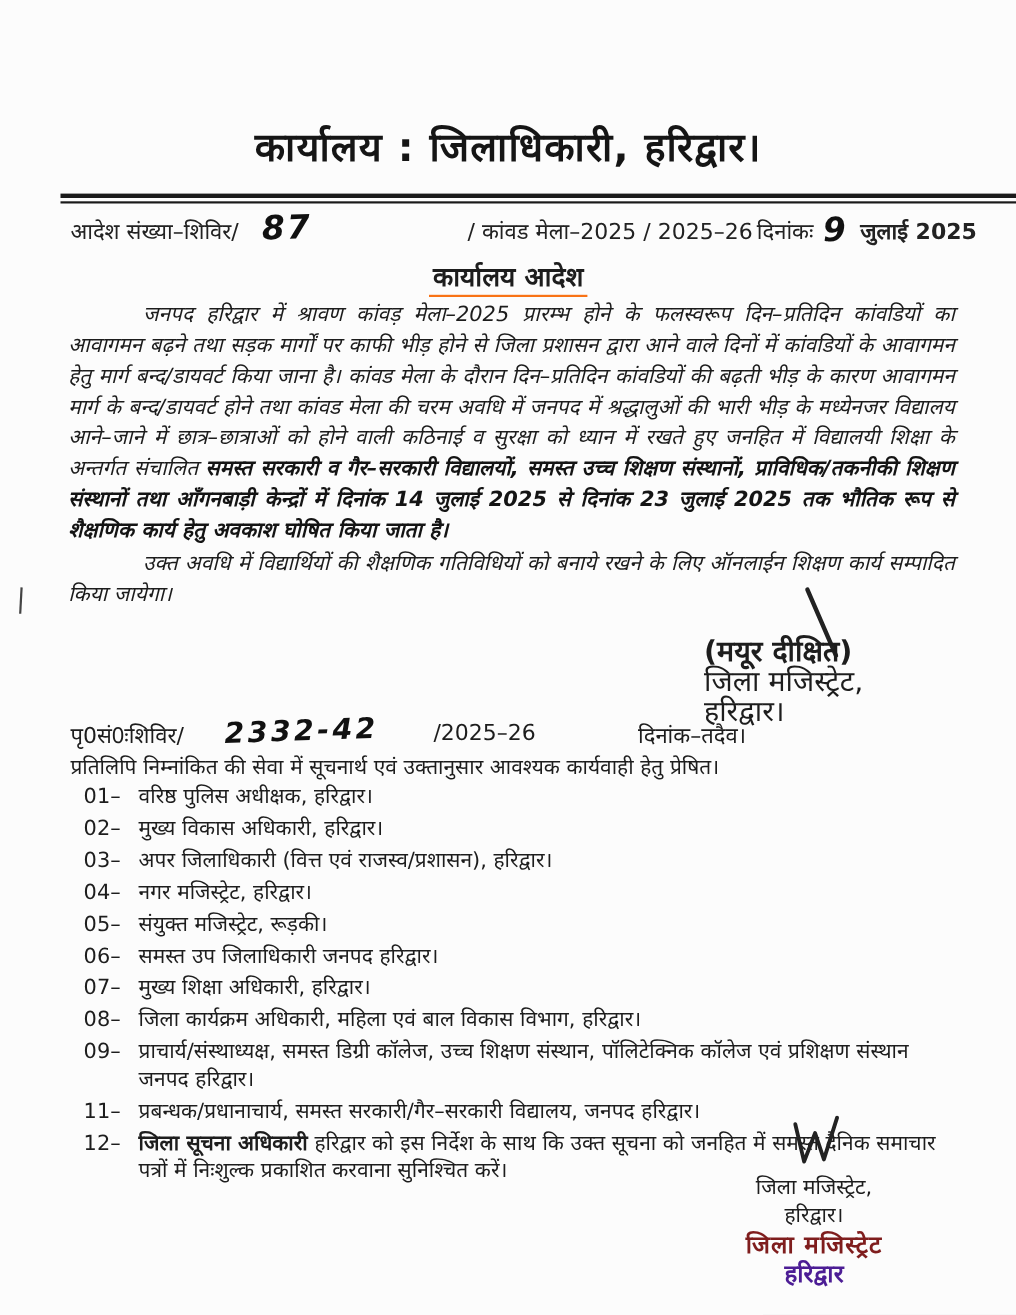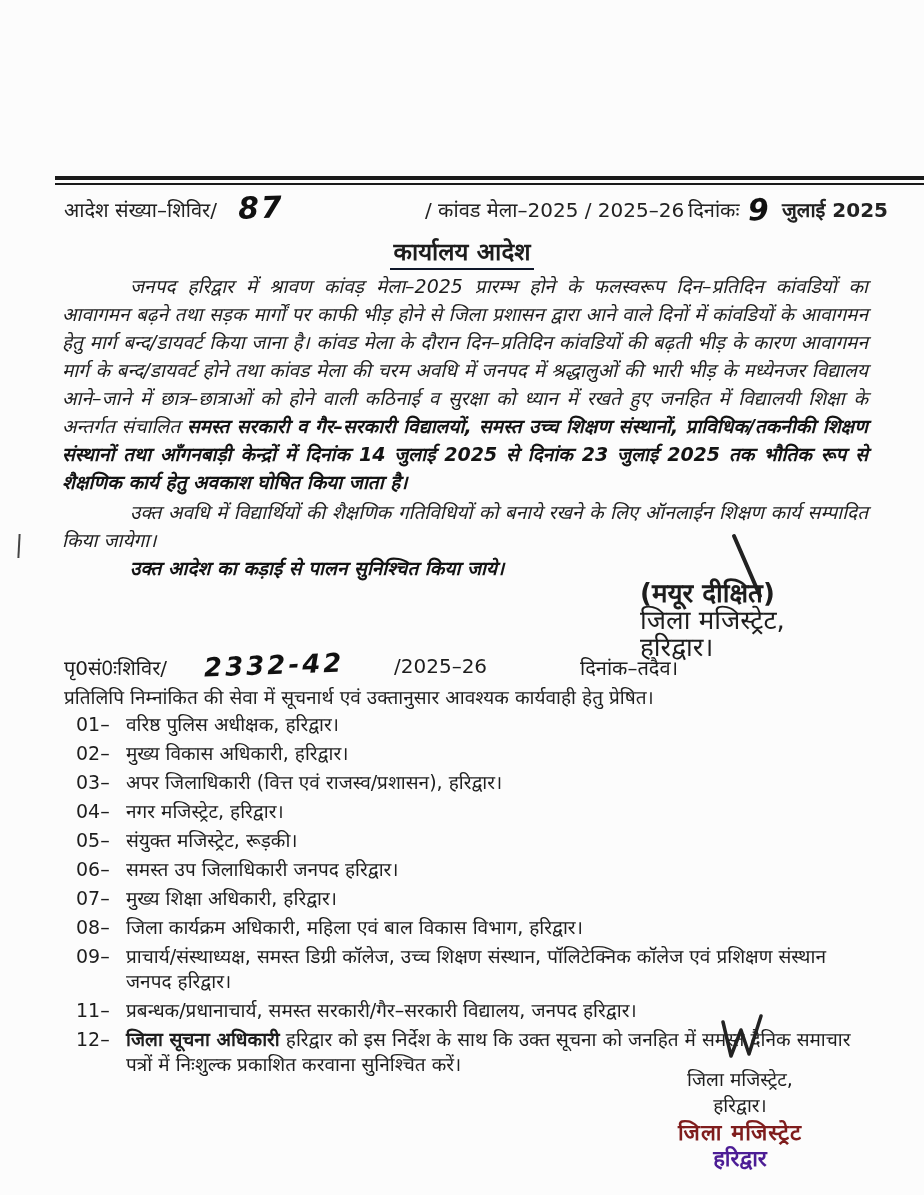--- a/index.html
+++ b/index.html
@@ -50,21 +50,21 @@
   }
   .hw-order{position:absolute;left:238px;top:-2px;font-size:30px;}
   .hw-day{position:absolute;left:748px;top:0px;font-size:30px;}
   .hw-ref{font-size:26px;letter-spacing:3px;position:relative;top:-3px;}
   .order-title{
     position:absolute;top:234px;left:0;width:100%;
     text-align:center;
   }
   .order-title span{
     font-size:24px;font-weight:bold;
-    border-bottom:2px solid #0f172a;
+    border-bottom:2px solid #f97316;
     padding:0 4px 2px 4px;
   }
   .body-text{
     position:absolute;top:272px;left:62px;width:806px;
     font-size:19px;line-height:28px;
     text-align:justify;
     color:#1c1c1c;
   }
   .para{margin:0 0 0 0;text-indent:68px;font-style:italic;}
   .para.p2{margin-top:2px;}
@@ -106,40 +106,40 @@
   }
   .bottom-sign svg{display:block;margin:0 auto 2px auto;}
   .stamp1{font-weight:bold;font-size:22px;letter-spacing:1px;color:#7f1d1d;margin-top:2px;}
   .stamp2{font-weight:bold;font-size:22px;color:#4c1d95;}
 </style>
 </head>
 <body>
 
 <div class="page">
 
+  <div class="office-title">कार्यालय : जिलाधिकारी, हरिद्वार।</div>
 
   <div class="double-rule"></div>
 
   <div class="order-line">
     <span class="lbl">आदेश संख्या–शिविर/</span>
     <span class="hw hw-order">87</span>
     <span class="mid">/ कांवड मेला–2025 / 2025–26</span>
     <span class="datelbl">दिनांकः</span>
     <span class="hw hw-day">9</span>
     <span class="daterest">जुलाई 2025</span>
   </div>
 
   <div class="order-title">
     <span>कार्यालय आदेश</span>
   </div>
 
   <div class="body-text">
     <p class="para"><span>जनपद हरिद्वार में श्रावण कांवड़ मेला–2025 प्रारम्भ होने के फलस्वरूप दिन–प्रतिदिन कांवडियों का आवागमन बढ़ने तथा सड़क मार्गों पर काफी भीड़ होने से जिला प्रशासन द्वारा आने वाले दिनों में कांवडियों के आवागमन हेतु मार्ग बन्द/डायवर्ट किया जाना है। कांवड मेला के दौरान दिन–प्रतिदिन कांवडियों की बढ़ती भीड़ के कारण आवागमन मार्ग के बन्द/डायवर्ट होने तथा कांवड मेला की चरम अवधि में जनपद में श्रद्धालुओं की भारी भीड़ के मध्येनजर विद्यालय आने–जाने में छात्र–छात्राओं को होने वाली कठिनाई व सुरक्षा को ध्यान में रखते हुए जनहित में विद्यालयी शिक्षा के अन्तर्गत संचालित </span><span class="bold">समस्त सरकारी व गैर–सरकारी विद्यालयों, समस्त उच्च शिक्षण संस्थानों, प्राविधिक/तकनीकी शिक्षण संस्थानों तथा आँगनबाड़ी केन्द्रों में दिनांक 14 जुलाई 2025 से दिनांक 23 जुलाई 2025 तक भौतिक रूप से शैक्षणिक कार्य हेतु अवकाश घोषित किया जाता है।</span></p>
     <p class="para p2">उक्त अवधि में विद्यार्थियों की शैक्षणिक गतिविधियों को बनाये रखने के लिए ऑनलाईन शिक्षण कार्य सम्पादित किया जायेगा।</p>
-    <p class="para bold">उक्त आदेश का कड़ाई से पालन सुनिश्चित किया जाये।</p>
   </div>
 
   <div class="margin-tick"></div>
 
   <div class="stroke-mark">
     <svg width="46" height="70" viewBox="0 0 46 70">
       <path d="M12 4 L38 64" stroke="#222" stroke-width="4" fill="none" stroke-linecap="round"></path>
     </svg>
   </div>
 

